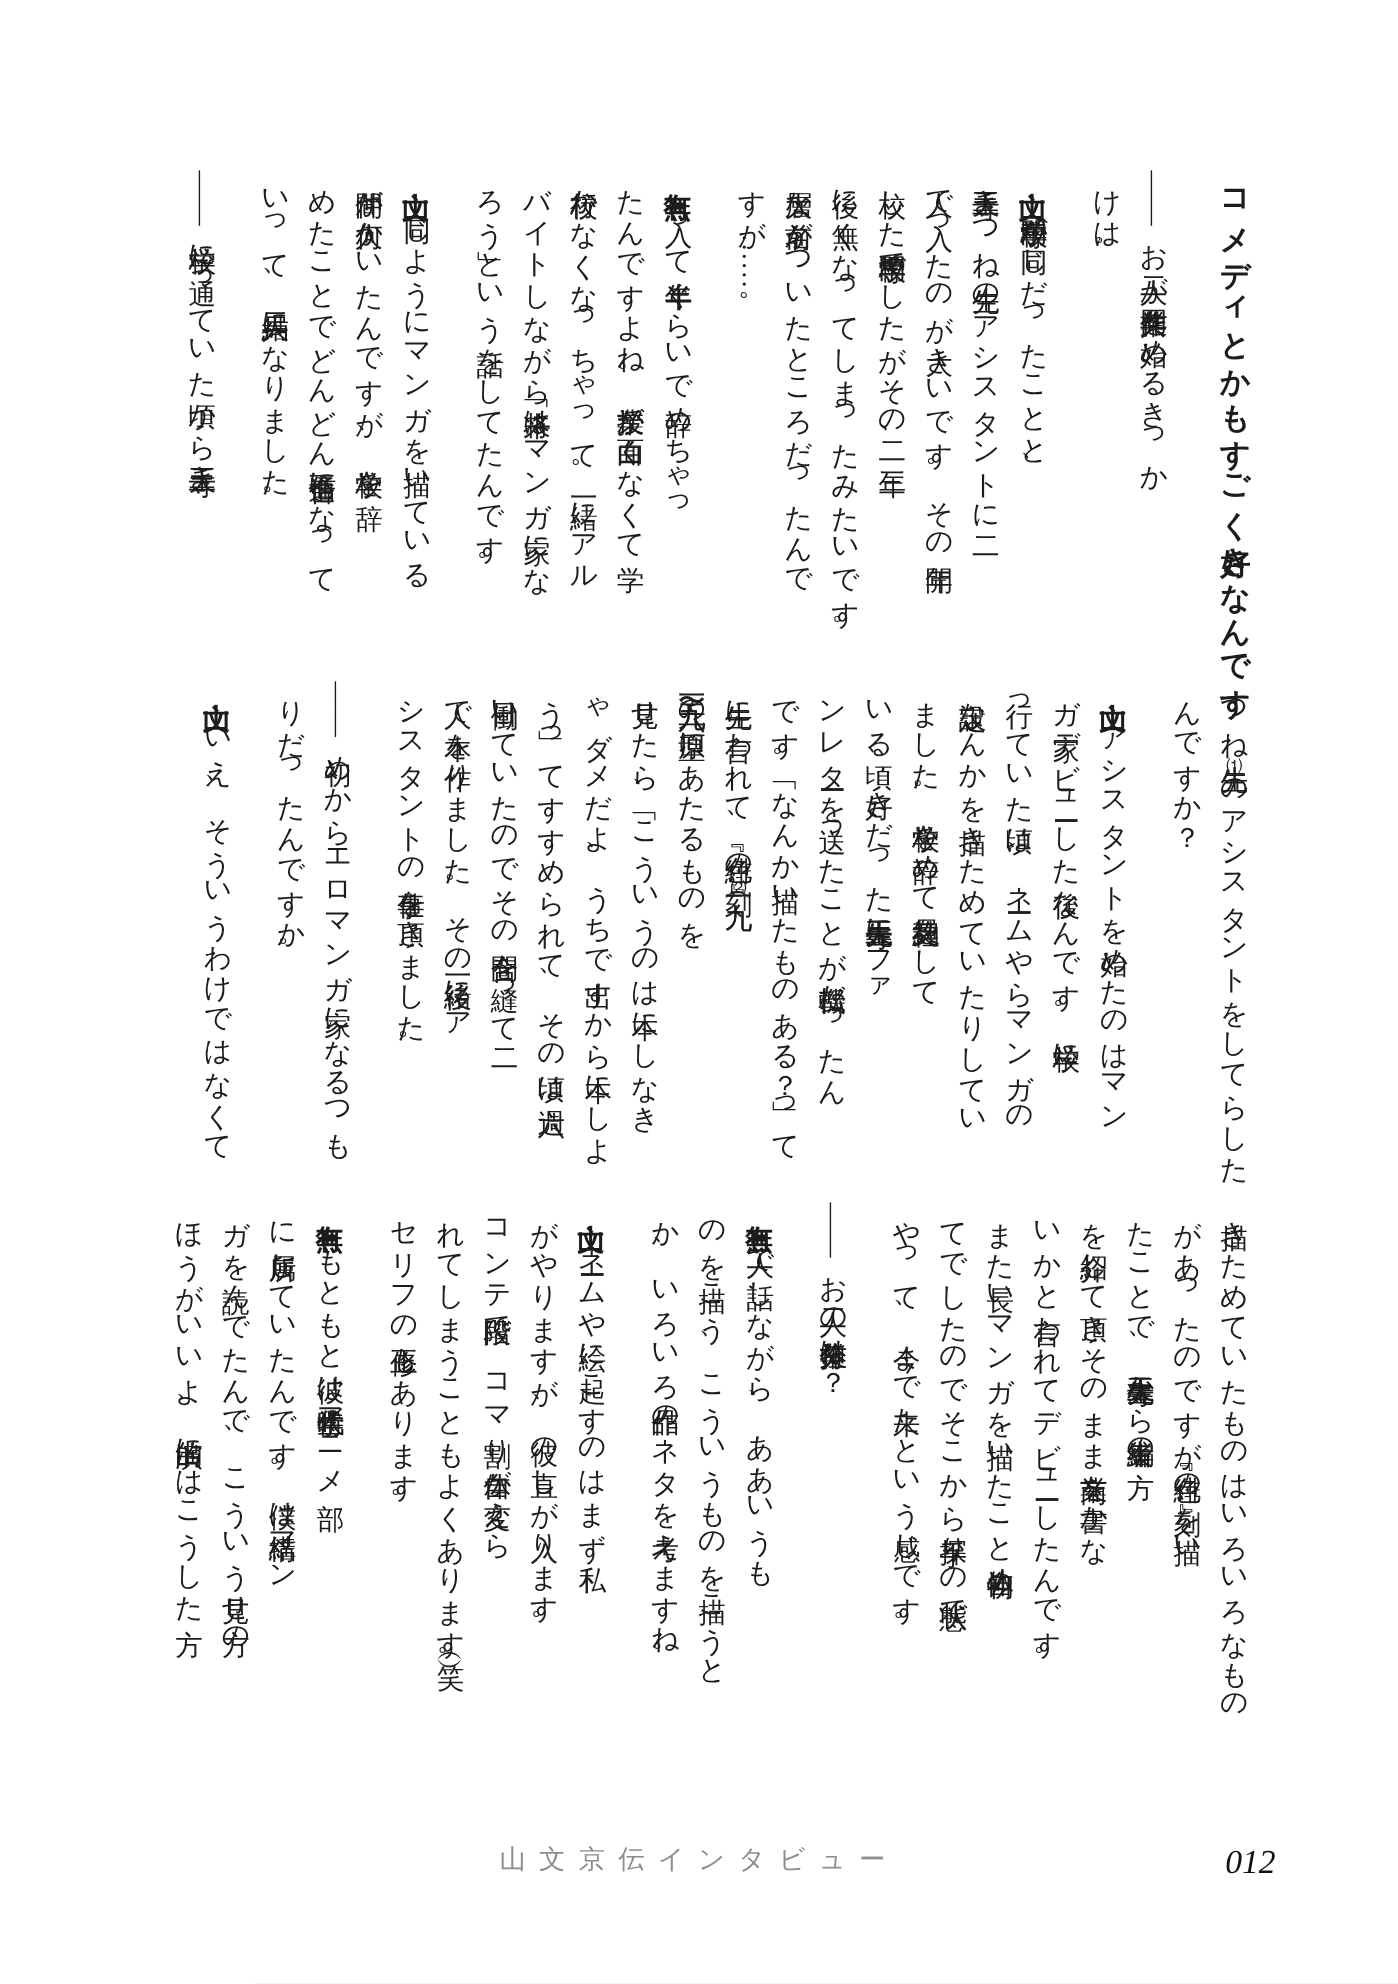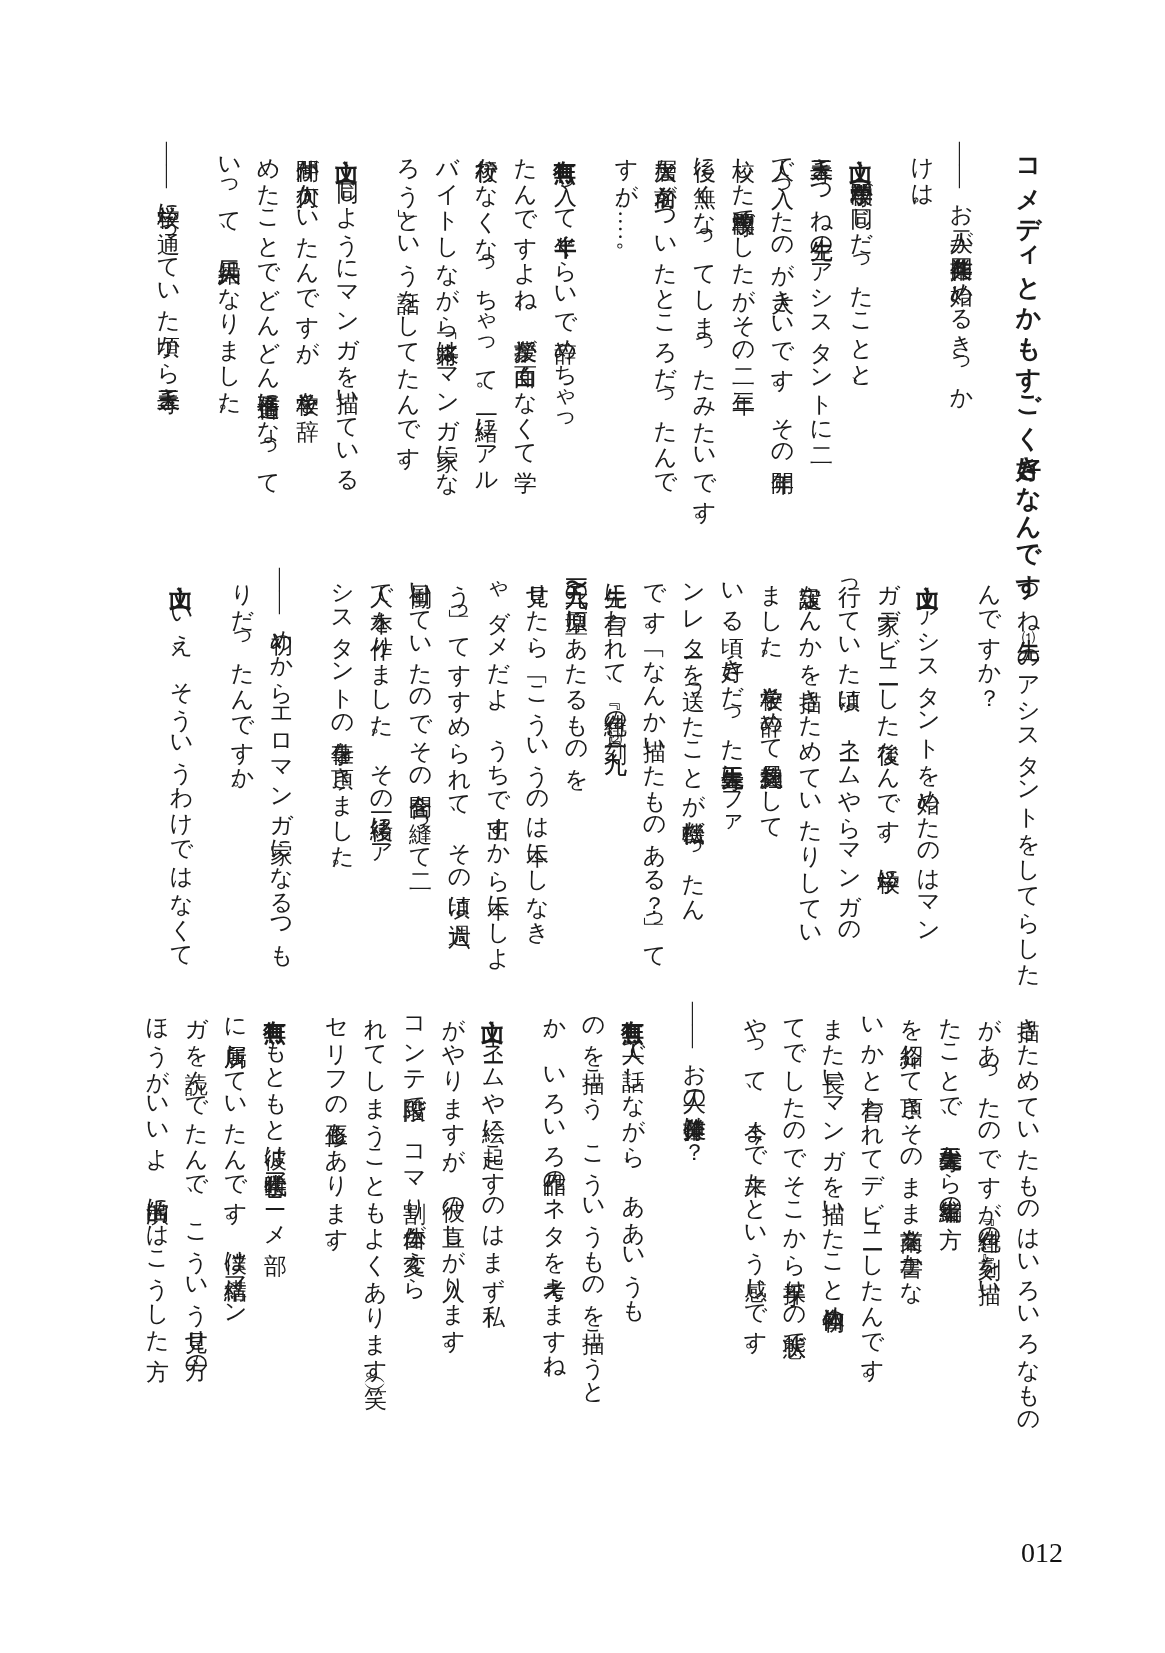--- a/index.html
+++ b/index.html
@@ -52,20 +52,21 @@
     color:#8d8d8d;
     font-family:"Liberation Sans","DejaVu Sans",sans-serif;
     font-size:22px;
     letter-spacing:11px;
     white-space:nowrap;
   }
   .page-number {
     position:absolute;
     right:102px; bottom:84px;
     font-family:"Liberation Serif","DejaVu Serif",serif;
+    font-style:italic;
     font-size:28px;
     color:#111;
   }
 </style>
 </head>
 <body>
 
 <div class="page">
   <main class="content">
     <section class="band band-1">
@@ -131,15 +132,16 @@
         <div class="col"><span>コンテ段階で、コマ割り自体が変えら</span></div>
         <div class="col"><span>れてしまうこともよくあります（笑）。</span></div>
         <div class="col"><span>セリフの修正もあります。</span></div>
         <div class="col gap"><span class="speaker">有無</span><span>　もともと彼は学生時代アニメ部</span></div>
         <div class="col"><span>に所属していたんです。僕は結構マン</span></div>
         <div class="col"><span>ガを読んでたんで、こういう見せ方の</span></div>
         <div class="col"><span>ほうがいいよ、演出的にはこうした方</span></div>
       </section>
   </main>
 
+  <div class="footer-title">山文京伝インタビュー</div>
 
   <div class="page-number">012</div>
 </div>
 
 </body></html>

